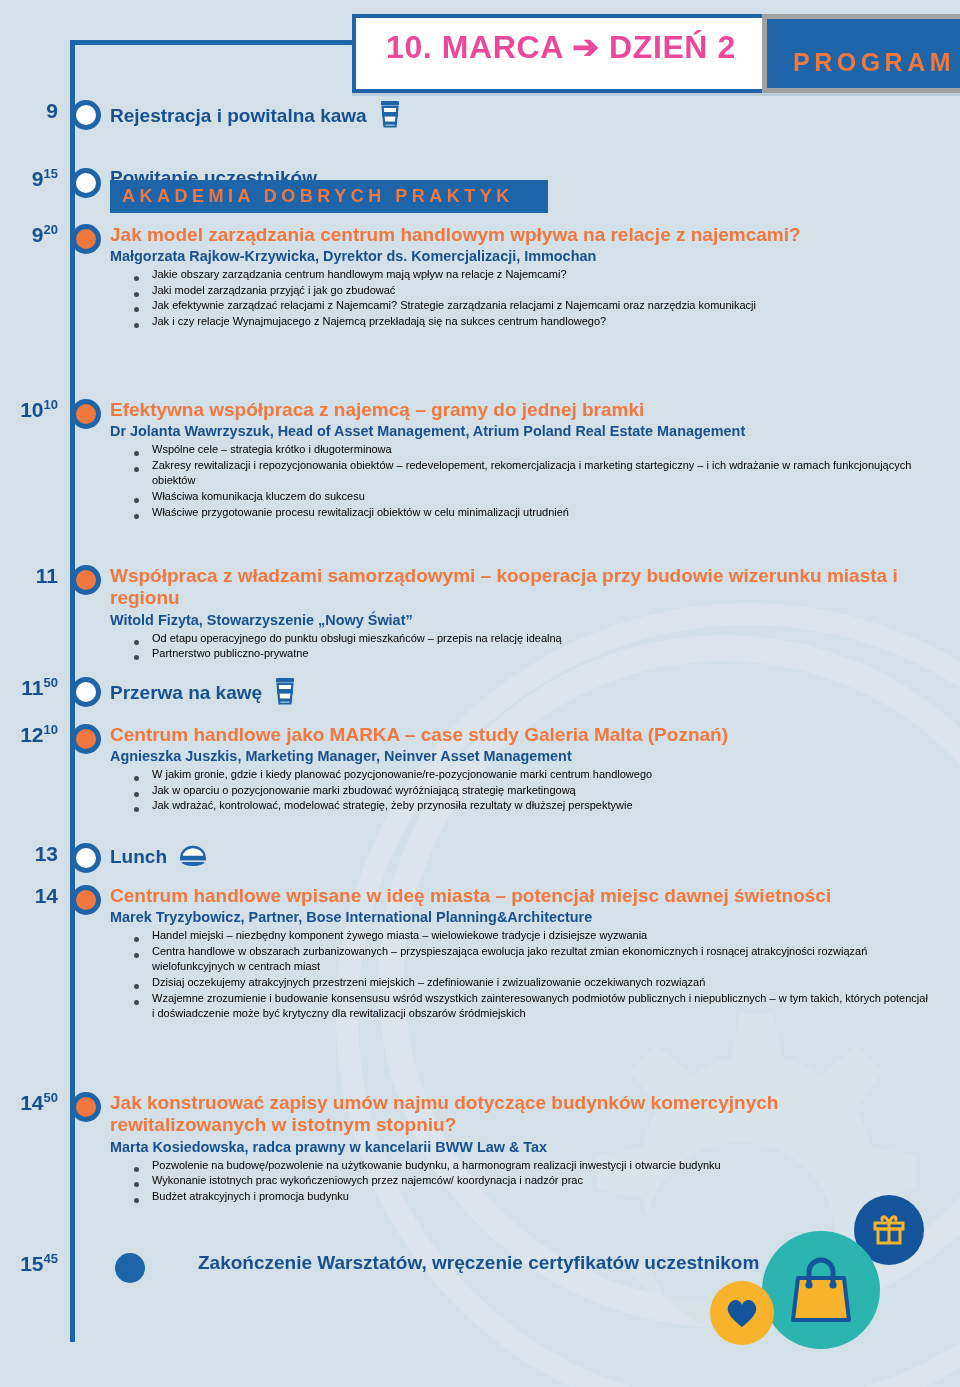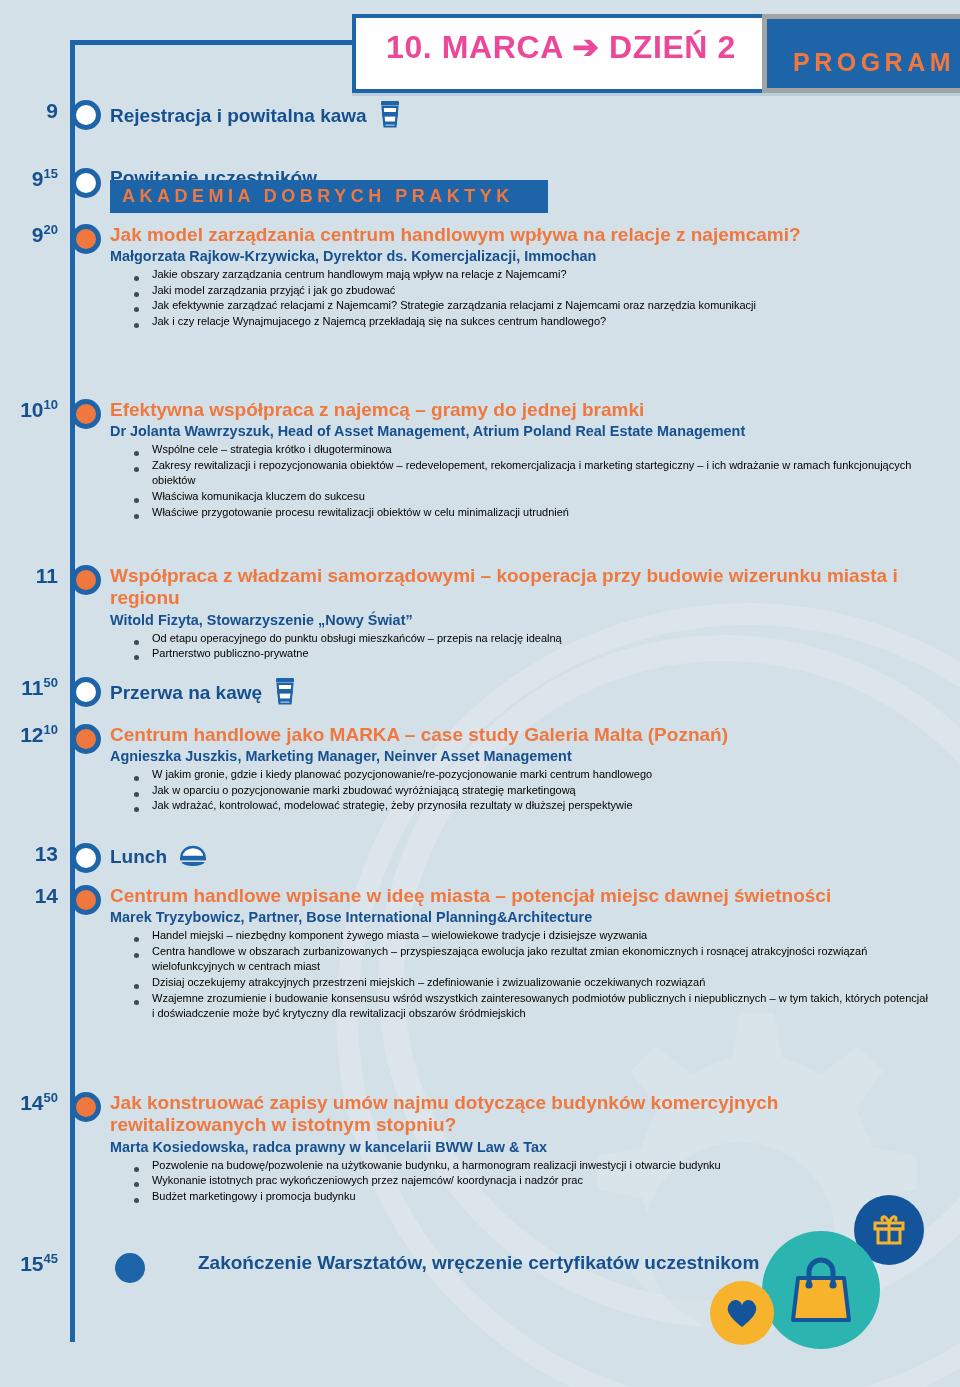--- a/index.html
+++ b/index.html
@@ -437,21 +437,21 @@
       <div class="time"><span>14</span><sup>50</sup></div>
       <div class="marker-col">
         <div class="dot orange"></div>
       </div>
       <div class="content">
         <div class="session-title">Jak konstruować zapisy umów najmu dotyczące budynków komercyjnych rewitalizowanych w istotnym stopniu?</div>
         <div class="speaker">Marta Kosiedowska, radca prawny w kancelarii BWW Law &amp; Tax</div>
         <ul class="bullets">
           <li>Pozwolenie na budowę/pozwolenie na użytkowanie budynku, a harmonogram realizacji inwestycji i otwarcie budynku</li>
           <li>Wykonanie istotnych prac wykończeniowych przez najemców/ koordynacja i nadzór prac</li>
-          <li>Budżet marketingowy i promocja budynku</li>
+          <li>Budżet atrakcyjnych i promocja budynku</li>
         </ul>
       </div>
     </div>
     <div class="row" style="position: absolute; top: 1253px; left: 0px; width: 960px; gap: 44px;">
       <div class="time"><span>15</span><sup>45</sup></div>
       <div class="marker-col">
         <div class="dot solid"></div>
       </div>
       <div class="content">
         <div class="simple-title">

